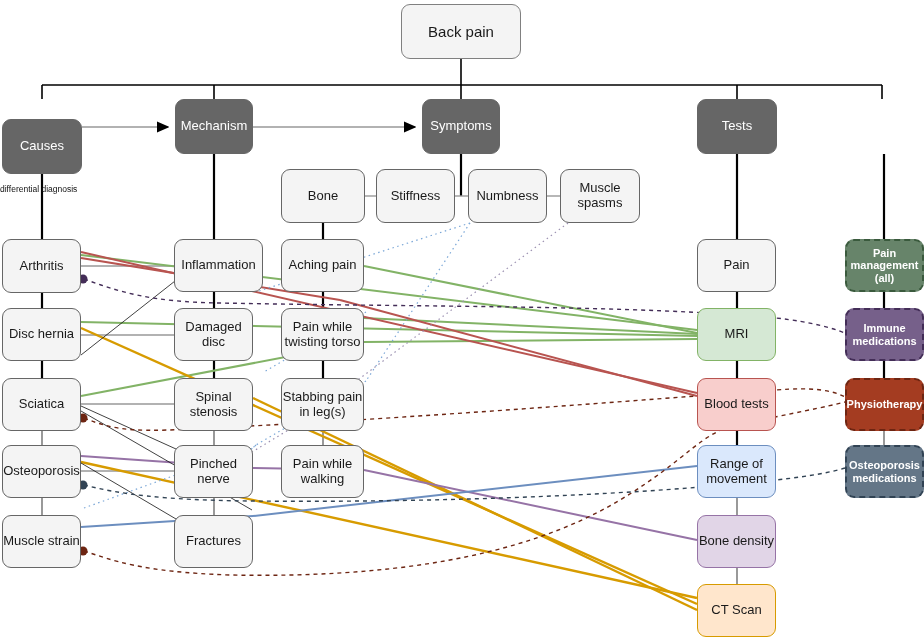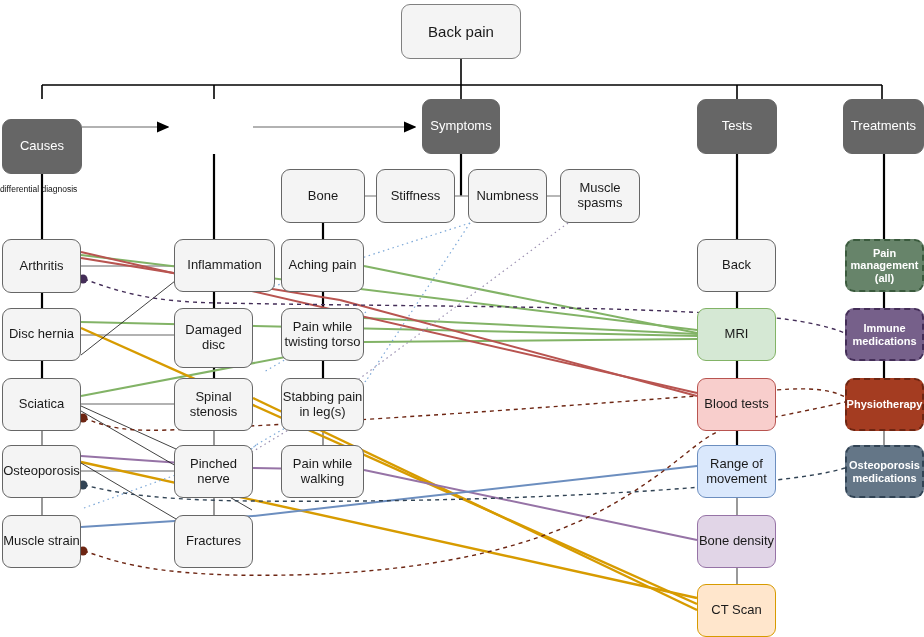--- a/index.html
+++ b/index.html
@@ -182,29 +182,29 @@
     <circle cx="83" cy="485" r="4.5" fill="#314354"></circle>
   </svg>
 
   <div class="node root" style="left:401px;top:4px;width:120px;height:55px;">
     <span>Back pain</span>
   </div>
 
   <div class="node cat" style="left:2px;top:99px;width:80px;height:55px;margin-top:20px;">
     <span>Causes</span>
     </div>
+  <div class="node cat" style="left:175px;top:99px;width:78px;height:55px;">
+    <span>Mechanism</span>
+    </div>
   <div class="node cat" style="left:422px;top:99px;width:78px;height:55px;justify-content:center;">
     <span>Symptoms</span>
     </div>
   <div class="node cat" style="left:697px;top:99px;width:80px;height:55px;">
     <span>Tests</span>
     </div>
-  <div class="node cat" style="left:843px;top:99px;width:81px;height:55px;">
-    <span>Treatments</span>
-    </div>
 
   <div class="difflbl" style="left:0px;top:184px;">differential diagnosis</div>
 
   <div class="node plain" style="left:281px;top:169px;width:84px;height:54px;">
     <span>Bone</span>
     </div>
   <div class="node plain" style="left:376px;top:169px;width:79px;height:54px;">
     <span>Stiffness</span>
     </div>
   <div class="node plain" style="left:468px;top:169px;width:79px;height:54px;">
@@ -223,24 +223,24 @@
   <div class="node plain" style="left:2px;top:378px;width:79px;height:53px;">
     <span>Sciatica</span>
     </div>
   <div class="node plain" style="left:2px;top:445px;width:79px;height:53px;">
     <span>Osteoporosis</span>
     </div>
   <div class="node plain" style="left:2px;top:515px;width:79px;height:53px;">
     <span>Muscle strain</span>
     </div>
 
-  <div class="node plain" style="left:174px;top:239px;width:101px;height:53px;">
+  <div class="node plain" style="left:174px;top:239px;width:89px;height:53px;">
     <span>Inflammation</span>
     </div>
-  <div class="node plain" style="left:174px;top:308px;width:79px;height:60px;">
+  <div class="node plain" style="left:174px;top:308px;width:79px;height:53px;">
     <span>Damaged disc</span>
     </div>
   <div class="node plain" style="left:174px;top:378px;width:79px;height:53px;">
     <span>Spinal stenosis</span>
     </div>
   <div class="node plain" style="left:174px;top:445px;width:79px;height:53px;">
     <span>Pinched nerve</span>
     </div>
   <div class="node plain" style="left:281px;top:239px;width:83px;height:53px;">
     <span>Aching pain</span>
@@ -253,21 +253,21 @@
     <span>Pain while twisting torso</span>
     </div>
   <div class="node plain" style="left:281px;top:378px;width:83px;height:53px;">
     <span>Stabbing pain in leg(s)</span>
     </div>
   <div class="node plain" style="left:281px;top:445px;width:83px;height:53px;">
     <span>Pain while walking</span>
     </div>
 
   <div class="node test" style="left:697px;top:239px;width:79px;height:53px;background:#f4f4f4;border-color:#666666;">
-    <span>Back</span>
+    <span>Pain</span>
     </div>
   <div class="node test" style="left:697px;top:308px;width:79px;height:53px;background:#d5e8d4;border-color:#82b366;">
     <span>MRI</span>
     </div>
   <div class="node test" style="left:697px;top:378px;width:79px;height:53px;background:#f8cecc;border-color:#b85450;">
     <span>Blood tests</span>
     </div>
   <div class="node test" style="left:697px;top:445px;width:79px;height:53px;background:#dae8fc;border-color:#6c8ebf;">
     <span>Range of movement</span>
     </div>

